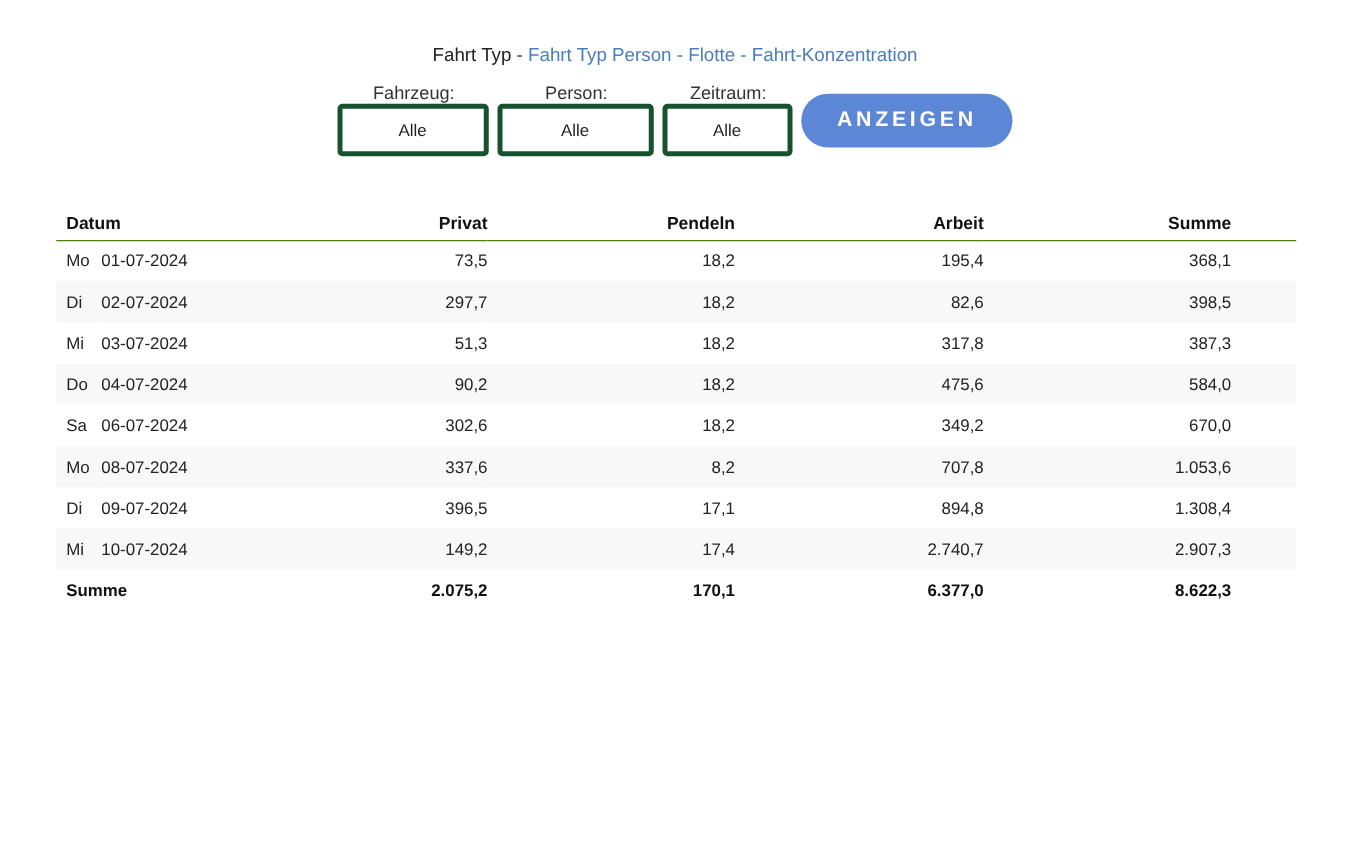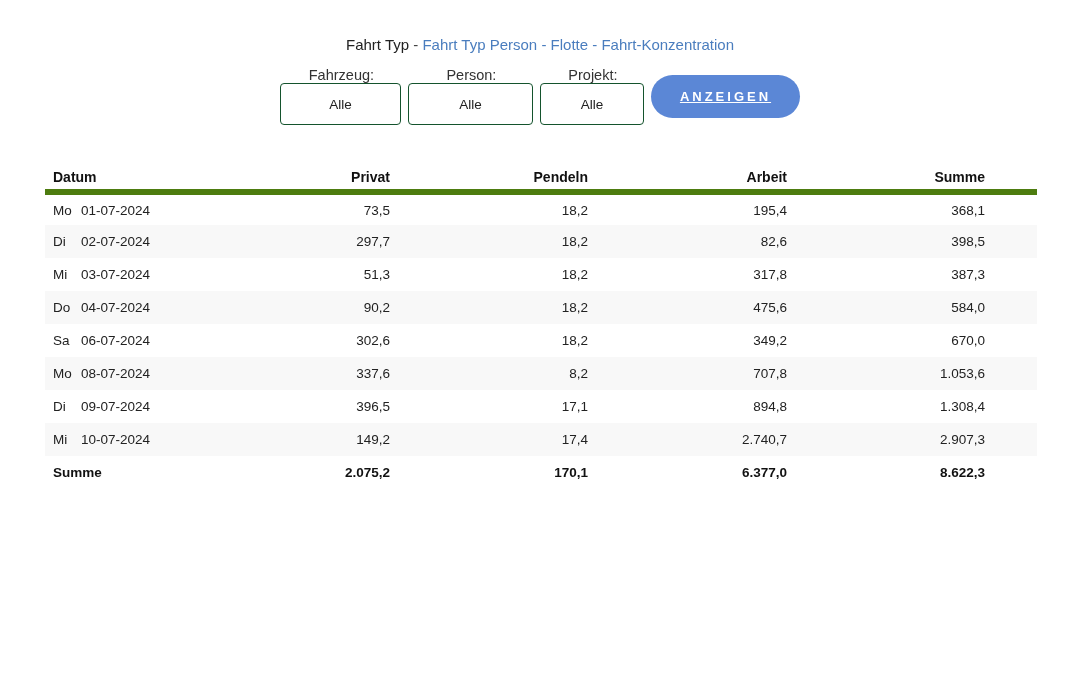--- a/index.html
+++ b/index.html
@@ -35,21 +35,21 @@
     align-items: center;
   }
   .field { display: flex; align-items: center; flex-direction: column; }
   .field label {
     font-size: 14.5px;
     color: #333;
     margin-right: 5px;
   }
   .filter-input {
     height: 42px;
-    border: 1px solid #14532d;
+    border: 4px solid #14532d;
     border-radius: 4px;
     background: #fff;
     text-align: center;
     font-family: "Liberation Sans", sans-serif;
     font-size: 13.5px;
     color: #222;
     margin-right: 7px;
     outline: none;
   }
   .w-fahrzeug { width: 121px; }
@@ -57,40 +57,39 @@
   .w-projekt  { width: 104px; }
   .w-zeitraum { width: 75px; }
   .submit-btn {
     height: 43px;
     padding: 0 29px;
     border: none;
     border-radius: 22px;
     background: #5b87d6;
     color: #ffffff;
     font-family: "Liberation Sans", sans-serif;
-    font-size: 13px;
+    font-size: 17px;
     font-weight: bold;
     letter-spacing: 3px;
     cursor: pointer;
-    text-decoration: underline;
   }
 
   
   .table-wrap { margin: 39px 43px 0 45px; }
   table {
     width: 992px;
     border-collapse: collapse;
     table-layout: fixed;
   }
   th {
     height: 28px;
     font-size: 14px;
     font-weight: bold;
     color: #111;
-    border-bottom: 6px solid #4d7c0f;
+    border-bottom: 1px solid #4d7c0f;
     padding: 0;
     vertical-align: middle;
   }
   td {
     height: 33px;
     font-size: 13.5px;
     color: #222;
     padding: 0;
     vertical-align: middle;
     white-space: nowrap;
@@ -120,21 +119,21 @@
 <div class="filters">
   <div class="field">
     <label>Fahrzeug:</label>
     <input class="filter-input w-fahrzeug" value="Alle" style="">
   </div>
   <div class="field">
     <label>Person:</label>
     <input class="filter-input w-person" value="Alle" style="">
   </div>
   <div class="field">
-    <label>Projekt:</label>
+    <label>Zeitraum:</label>
     <input class="filter-input w-projekt" value="Alle" style="">
   </div>
   <button class="submit-btn">ANZEIGEN</button>
 </div>
 
 <div class="table-wrap">
   <table>
     <colgroup>
       <col style="width:36px">
         <col style="width:111px">

